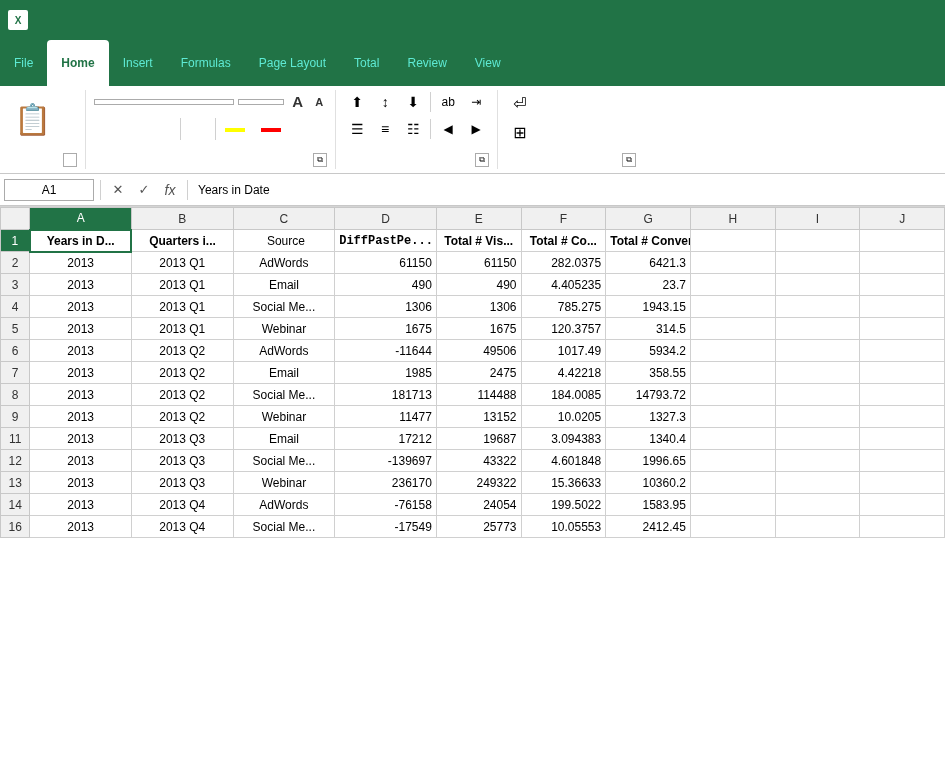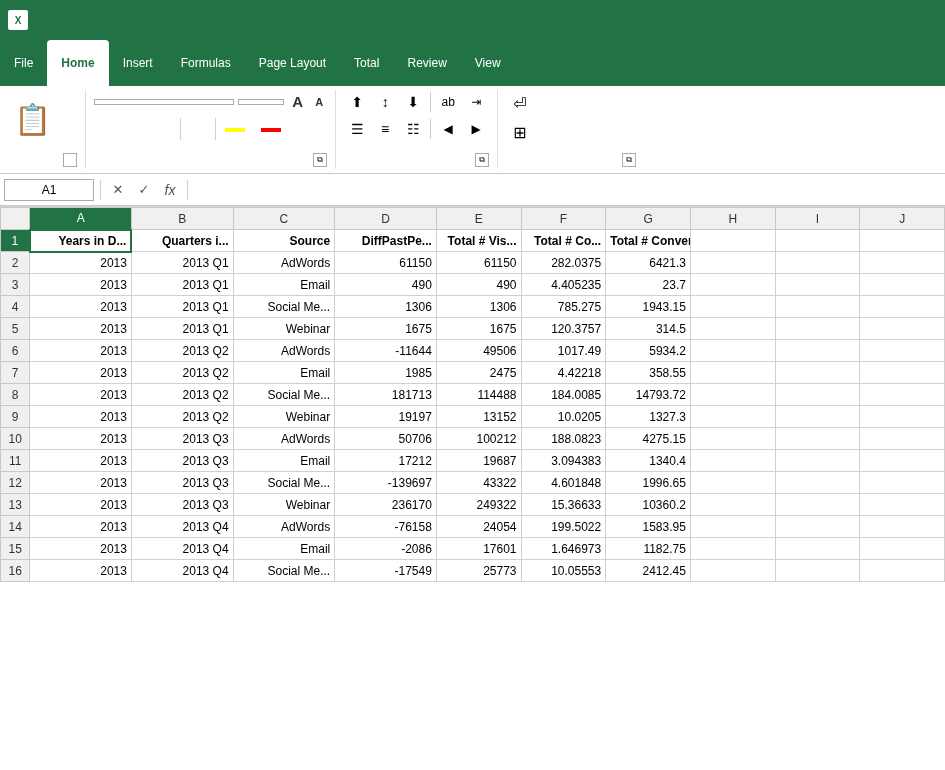--- a/index.html
+++ b/index.html
@@ -23,21 +23,21 @@
     
     .ribbon-tabs {
       background: #217346;
       display: flex;
       align-items: flex-end;
       padding: 0 0 0 0;
       height: 46px;
     }
     .ribbon-tab {
       padding: 8px 14px;
-      color: #ffffff;
+      color: #5eead4;
       font-size: 12px;
       cursor: pointer;
       height: 100%;
       display: flex;
       align-items: center;
       border-radius: 4px 4px 0 0;
       margin-top: 8px;
     }
     .ribbon-tab.active {
       background: #fff;
@@ -240,21 +240,21 @@
     }
     table.sheet .col-header.active-col {
       background: #217346;
       color: white;
     }
     table.sheet .row-header.active-row {
       background: #217346;
       color: white;
     }
     table.sheet td { text-align: right; }
-    table.sheet td.text-cell { text-align: right; }
+    table.sheet td.text-cell { text-align: center; }
     table.sheet td.active-cell {
       border: 2px solid #217346;
       background: #fff;
     }
     
     
     .col-rh { width: 26px; }
     .col-a { width: 90px; }
     .col-b { width: 90px; }
     .col-c { width: 90px; }
@@ -433,20 +433,21 @@
 
   </div>
 
   <div class="formula-bar">
     <input class="name-box" type="text" value="A1" style="">
     <span class="formula-divider"></span>
     <div class="formula-btn">✕</div>
     <div class="formula-btn">✓</div>
     <div class="formula-btn fx-label">fx</div>
     <span class="formula-divider"></span>
+    <input class="formula-input" type="text" value="Years in Date" style="">
   </div>
 </div>
 
 <div class="spreadsheet-container">
   <table class="sheet">
     <colgroup>
       <col class="col-rh">
       <col class="col-a">
       <col class="col-b">
       <col class="col-c">
@@ -472,22 +473,22 @@
         <th class="col-header">I</th>
         <th class="col-header">J</th>
       </tr>
     </thead>
     <tbody id="sheet-body">
 
       <tr>
         <td class="row-header active-row">1</td>
         <td class="text-cell active-cell" style="font-weight:600;">Years in D...</td>
         <td class="text-cell" style="font-weight:600;">Quarters i...</td>
-        <td class="text-cell" style="font-weight:700;padding-left:8px;">Source</td>
-        <td class="text-cell" style="font-weight:600;">DiffPastPe...</td>
+        <td class="text-cell" style="font-weight:400;padding-left:8px;">Source</td>
+        <td class="text-cell" style="font-weight:600;font-family:Liberation Mono, monospace;">DiffPastPe...</td>
         <td class="text-cell" style="font-weight:600;">Total # Vis...</td>
         <td class="text-cell" style="font-weight:600;">Total # Co...</td>
         <td class="text-cell" style="font-weight:600;">Total # Converted</td>
         <td></td>
         <td></td>
         <td></td>
       </tr>
     <tr>
           <td class="row-header">2</td>
           <td class="text-cell">2013</td>
@@ -577,37 +578,24 @@
           <td>14793.72</td>
           <td></td>
           <td></td>
           <td></td>
         </tr>
         <tr>
           <td class="row-header">9</td>
           <td class="text-cell">2013</td>
           <td class="text-cell">2013 Q2</td>
           <td class="text-cell">Webinar</td>
-          <td>19197</td>
+          <td>11477</td>
           <td>13152</td>
           <td>10.0205</td>
           <td>1327.3</td>
-          <td></td>
-          <td></td>
-          <td></td>
-        </tr>
-        <tr>
-          <td class="row-header">10</td>
-          <td class="text-cell">2013</td>
-          <td class="text-cell">2013 Q3</td>
-          <td class="text-cell">AdWords</td>
-          <td>50706</td>
-          <td>100212</td>
-          <td>188.0823</td>
-          <td>4275.15</td>
           <td></td>
           <td></td>
           <td></td>
         </tr>
         <tr>
           <td class="row-header">11</td>
           <td class="text-cell">2013</td>
           <td class="text-cell">2013 Q3</td>
           <td class="text-cell">Email</td>
           <td>17212</td>
@@ -651,33 +639,20 @@
           <td class="text-cell">AdWords</td>
           <td>-76158</td>
           <td>24054</td>
           <td>199.5022</td>
           <td>1583.95</td>
           <td></td>
           <td></td>
           <td></td>
         </tr>
         <tr>
-          <td class="row-header">15</td>
-          <td class="text-cell">2013</td>
-          <td class="text-cell">2013 Q4</td>
-          <td class="text-cell">Email</td>
-          <td>-2086</td>
-          <td>17601</td>
-          <td>1.646973</td>
-          <td>1182.75</td>
-          <td></td>
-          <td></td>
-          <td></td>
-        </tr>
-        <tr>
           <td class="row-header">16</td>
           <td class="text-cell">2013</td>
           <td class="text-cell">2013 Q4</td>
           <td class="text-cell">Social Me...</td>
           <td>-17549</td>
           <td>25773</td>
           <td>10.05553</td>
           <td>2412.45</td>
           <td></td>
           <td></td>

